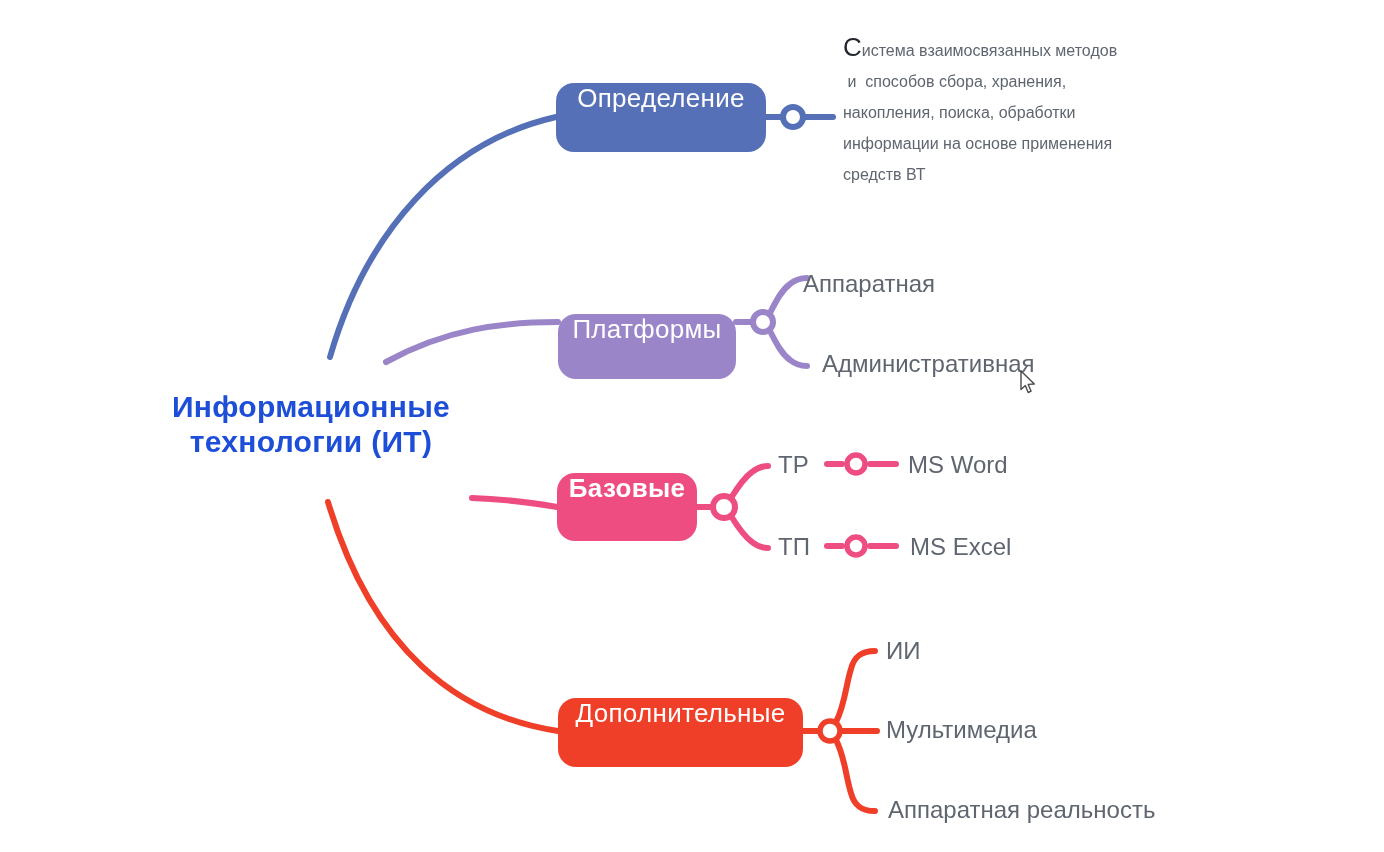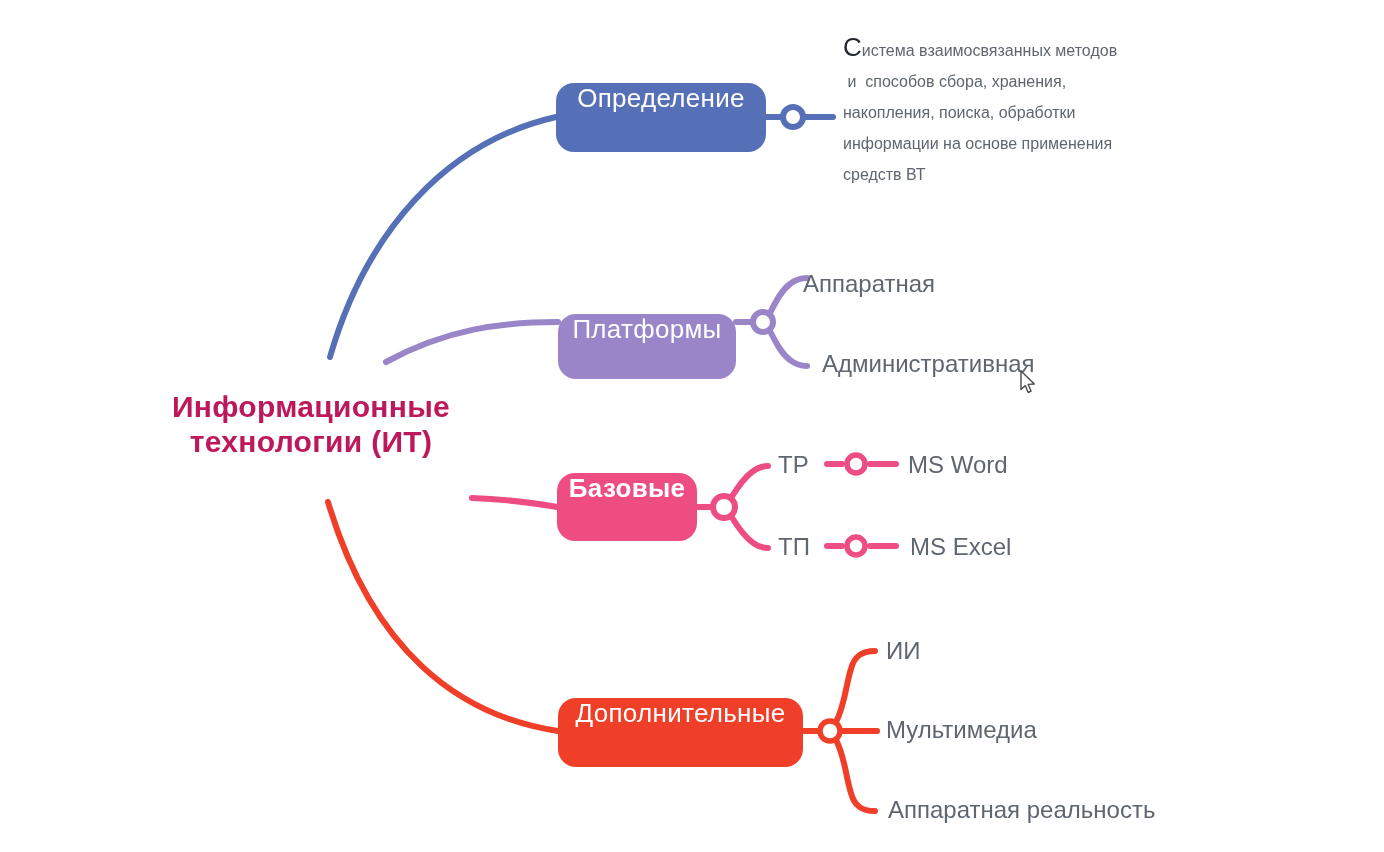--- a/index.html
+++ b/index.html
@@ -3,21 +3,21 @@
 <meta charset="utf-8">
 <style>
   html,body{margin:0;padding:0;background:#ffffff;}
   .canvas{
     position:relative;width:1384px;height:852px;background:#ffffff;overflow:hidden;
     font-family:"Liberation Sans", sans-serif;
   }
   .links{position:absolute;left:0;top:0;width:1384px;height:852px;}
   .root-label{
     position:absolute;left:110px;top:389px;width:402px;
-    text-align:center;font-size:30px;font-weight:bold;color:#be185d;
+    text-align:center;font-size:30px;font-weight:bold;color:#1d4ed8;
     line-height:35px;white-space:pre-line;letter-spacing:.3px;
   }
   .node{
     position:absolute;display:flex;align-items:flex-start;justify-content:center;
     color:#ffffff;font-size:26px;border-radius:18px;letter-spacing:.3px;
   }
   .node-definition{left:556px;top:83px;width:210px;height:69px;background:#5570b7;}
   .node-platforms{left:558px;top:290px;width:178px;height:65px;background:#9a85c9;margin-top:24px;}
   .node-basic{left:557px;top:473px;width:140px;height:68px;background:#ee4d81;font-weight:bold;}
   .node-additional{left:558px;top:698px;width:245px;height:69px;background:#f03f28;}

